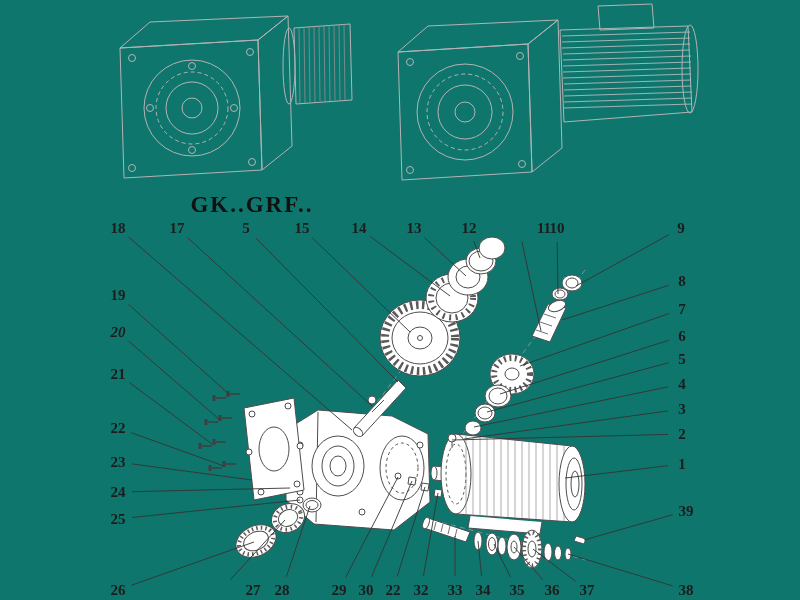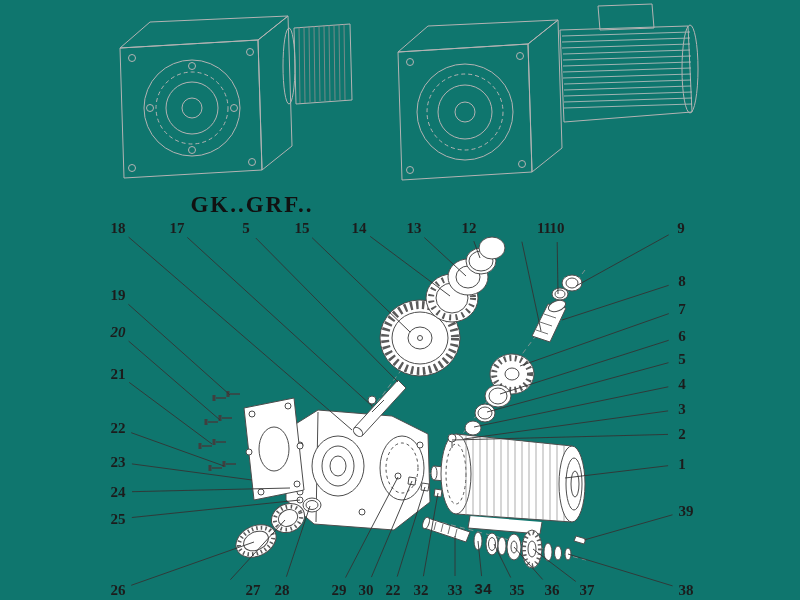--- a/index.html
+++ b/index.html
@@ -301,20 +301,20 @@
       <div class="callout" style="left: 118px; top: 492px;">24</div>
       <div class="callout" style="left: 118px; top: 519px;">25</div>
       <div class="callout" style="left: 118px; top: 590px;">26</div>
       <div class="callout" style="left: 221px; top: 590px; margin-left: 32px;">27</div>
       <div class="callout" style="left: 282px; top: 590px;">28</div>
       <div class="callout" style="left: 339px; top: 590px;">29</div>
       <div class="callout" style="left: 366px; top: 590px;">30</div>
       <div class="callout" style="left: 393px; top: 590px;">22</div>
       <div class="callout" style="left: 421px; top: 590px;">32</div>
       <div class="callout" style="left: 455px; top: 590px;">33</div>
-      <div class="callout" style="left: 483px; top: 590px; font-family: Liberation Mono, monospace;">34</div>
+      <div class="callout" style="left: 483px; top: 590px;">34</div>
       <div class="callout" style="left: 517px; top: 590px;">35</div>
       <div class="callout" style="left: 552px; top: 590px;">36</div>
       <div class="callout" style="left: 587px; top: 590px;">37</div>
       <div class="callout" style="left: 686px; top: 590px; text-align: right;">38</div>
     </div>
 
 </div>
 
 </body></html>

